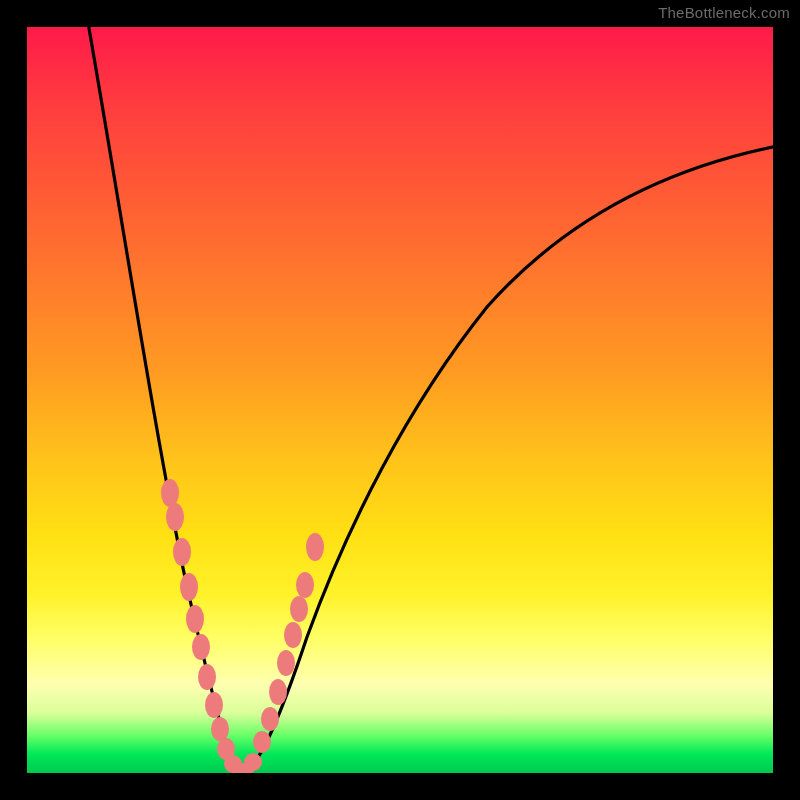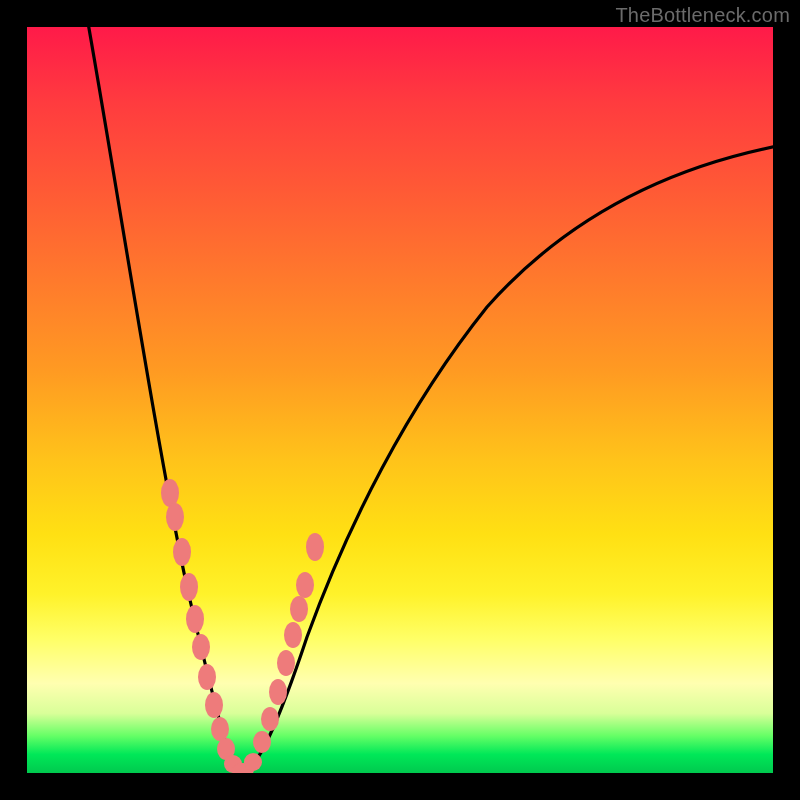--- a/index.html
+++ b/index.html
@@ -47,21 +47,21 @@
     position: absolute;
     top: 0; left: 0;
     width: 746px;
     height: 746px;
   }
   .watermark {
     position: absolute;
     top: 4px;
     right: 10px;
     color: #6b6b6b;
-    font-size: 20px;
+    font-size: 15px;
     letter-spacing: 0.2px;
     font-weight: 400;
     user-select: none;
   }
 </style>
 </head>
 <body>
 
 <div class="frame">
 

